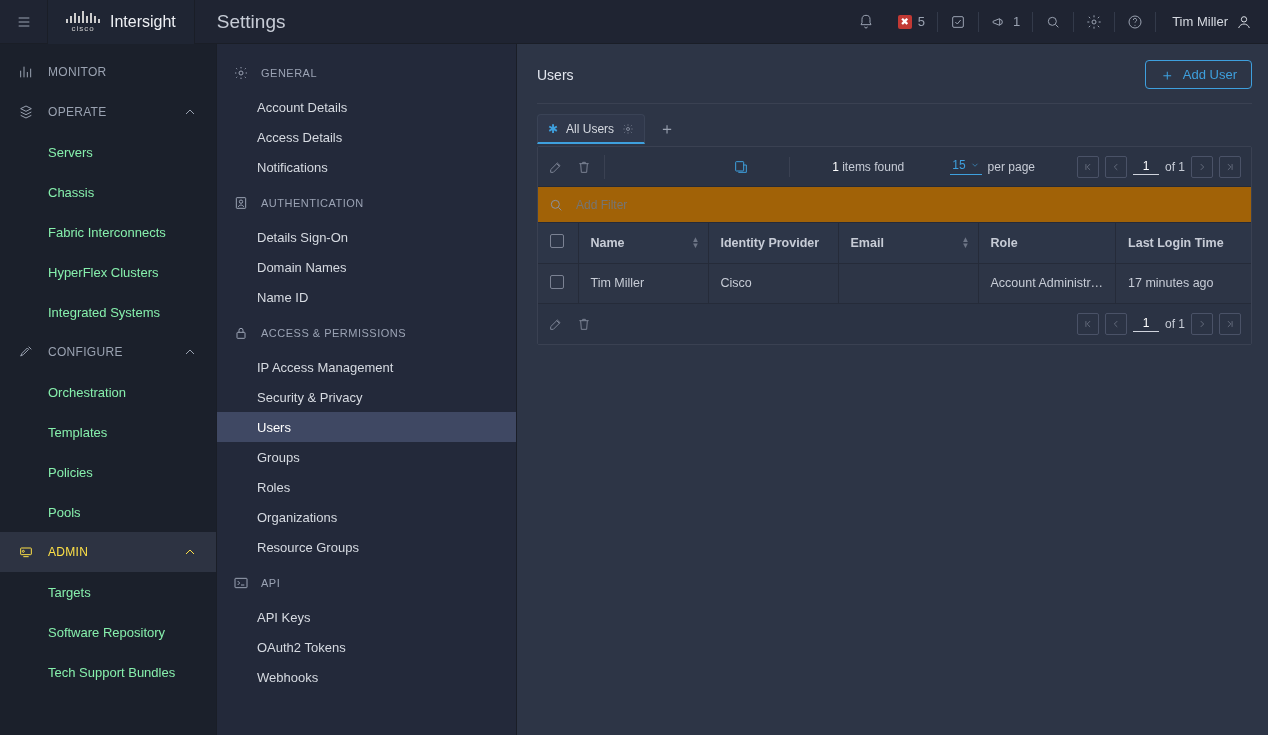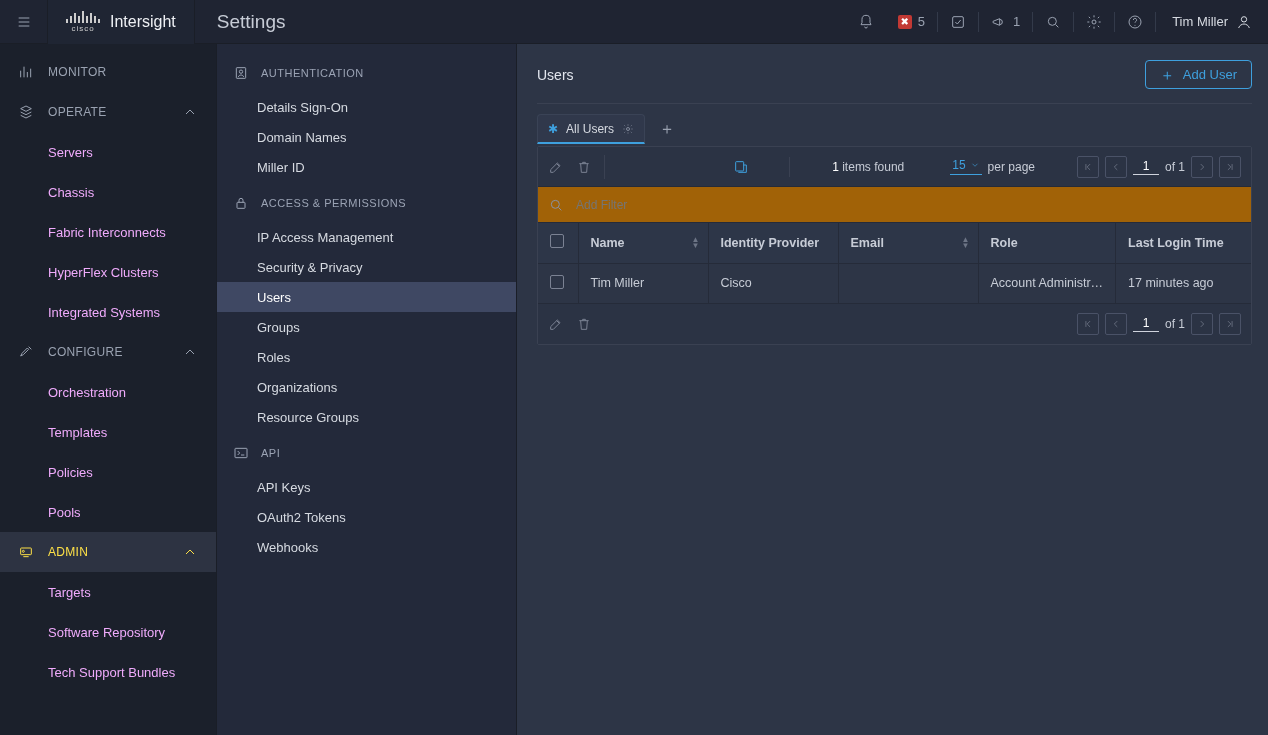--- a/index.html
+++ b/index.html
@@ -76,21 +76,21 @@
     display:flex;align-items:center;gap:14px;
     padding:0 18px;height:40px;color:var(--text-dim);
     text-transform:uppercase;letter-spacing:0.3px;font-size:12px;
     cursor:pointer;justify-content:flex-start;position:relative;
   }
   .s1-section .chev{margin-left:auto;}
   .s1-section.active{background:var(--bg-sidebar1-active);color:#fde047;}
   .s1-items{display:flex;flex-direction:column;}
   .s1-item{
     padding:0 18px 0 48px;height:40px;display:flex;align-items:center;
-    color:#f0abfc;font-size:13px;cursor:pointer;
+    color:#86efac;font-size:13px;cursor:pointer;
   }
 
   
   .sidebar2{
     width:300px;background:var(--bg-sidebar2);
     border-right:1px solid var(--border);overflow:auto;
     padding-top:10px;padding-bottom:16px;
   }
   .s2-group{margin-bottom:2px;}
   .s2-group-head{
@@ -355,30 +355,44 @@
         <div class="s1-item">Software Repository</div>
         <div class="s1-item">Tech Support Bundles</div>
       </div>
     </div>
 
   <div class="sidebar2" id="sidebar2">
       <div class="s2-group">
         <div class="s2-group-head">
           <span class="icon">
             <svg viewBox="0 0 24 24">
+              <circle cx="12" cy="12" r="3"></circle>
+              <path d="M12 3v2M12 19v2M4.9 4.9l1.4 1.4M17.7 17.7l1.4 1.4M3 12h2M19 12h2M4.9 19.1l1.4-1.4M17.7 6.3l1.4-1.4"></path>
+            </svg>
+          </span>
+          <span>GENERAL</span>
+        </div>
+        <div class="s2-item">Account Details</div>
+        <div class="s2-item">Access Details</div>
+        <div class="s2-item">Notifications</div>
+      </div>
+      <div class="s2-group">
+        <div class="s2-group-head">
+          <span class="icon">
+            <svg viewBox="0 0 24 24">
               <rect x="5" y="4" width="14" height="16" rx="1"></rect>
               <circle cx="12" cy="10" r="2.5"></circle>
               <path d="M8 18c.5-2 2-3 4-3s3.5 1 4 3"></path>
             </svg>
           </span>
           <span>AUTHENTICATION</span>
         </div>
         <div class="s2-item">Details Sign-On</div>
         <div class="s2-item">Domain Names</div>
-        <div class="s2-item">Miller ID</div>
+        <div class="s2-item">Name ID</div>
       </div>
       <div class="s2-group">
         <div class="s2-group-head">
           <span class="icon">
             <svg viewBox="0 0 24 24">
               <rect x="6" y="11" width="12" height="9" rx="1"></rect>
               <path d="M9 11V8a3 3 0 0 1 6 0v3"></path>
             </svg>
           </span>
           <span>ACCESS &amp; PERMISSIONS</span>

